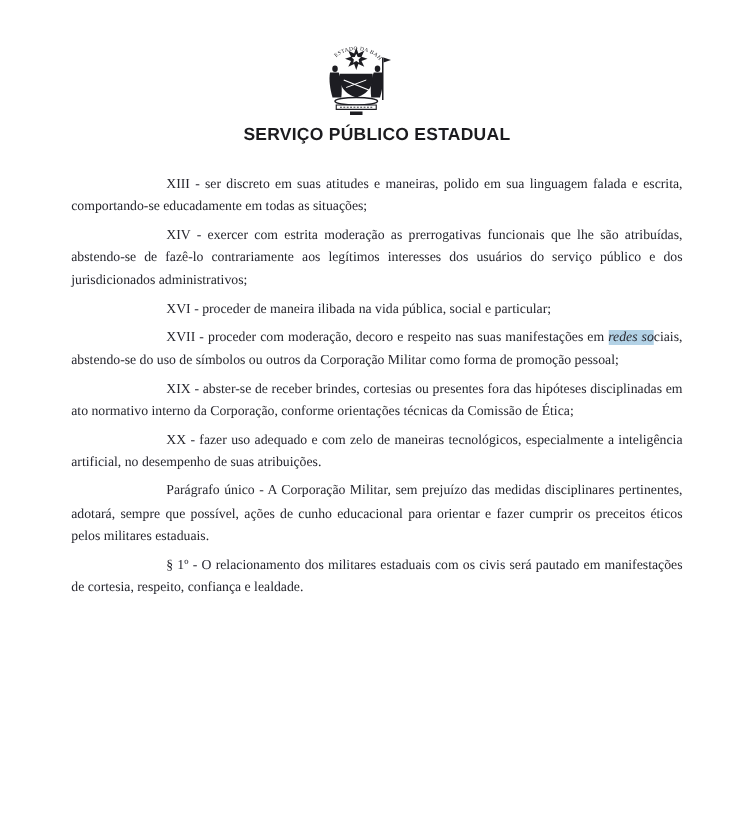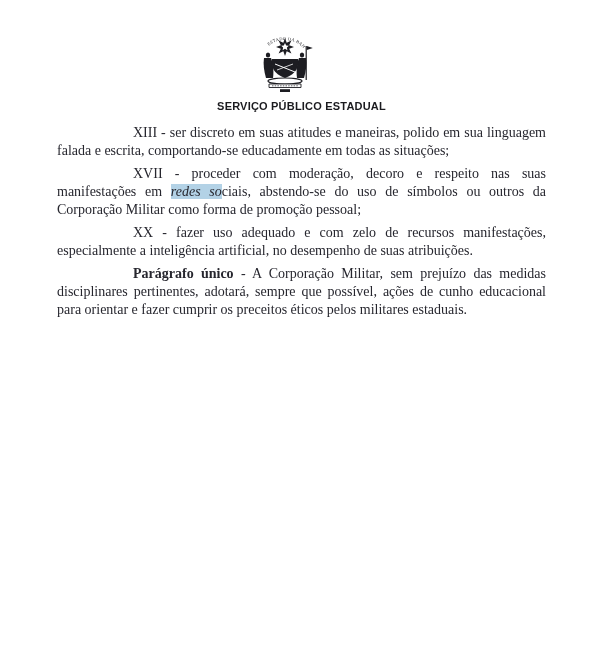--- a/index.html
+++ b/index.html
@@ -23,37 +23,37 @@
     text-align:center;
   }
   .emblem{
     display:inline-block;
     transform:translateX(-17px);
     line-height:0;
   }
   .org-title{
     font-family:"Liberation Sans", sans-serif;
     font-weight:bold;
-    font-size:11px;
+    font-size:14px;
     letter-spacing:0.2px;
     color:#1b1b1f;
     margin-top:2px;
     line-height:13px;
   }
   .doc-body{
-    margin-top:11px;
-    font-size:14px;
+    margin-top:24px;
+    font-size:11px;
     line-height:18.2px;
     text-align:justify;
   }
   .para{
     margin:0 0 4.5px 0;
     text-indent:76px;
   }
-  .bold{font-weight:bold;}
+  .bold{font-weight:normal;}
   .highlight{background:var(--hl);font-style:italic;}
   .emblem svg text{stroke:none;}
 </style>
 </head>
 <body>
 
 <div class="page">
 
   <header class="doc-header">
     <span class="emblem">
@@ -86,18 +86,22 @@
         <line x1="17" y1="59.8" x2="43" y2="59.8" stroke="#1d1d22" stroke-width="0.7" stroke-dasharray="1.5,1.2"></line>
         <rect x="25" y="63.2" width="10" height="2.8" fill="#1d1d22"></rect>
       </svg>
     </span>
     <div class="org-title">SERVIÇO PÚBLICO ESTADUAL</div>
   </header>
 
   <main class="doc-body">
 
   <p class="para"><span>XIII - ser discreto em suas atitudes e maneiras, polido em sua linguagem falada e escrita, comportando-se educadamente em todas as situações;</span></p>
+      <p class="para"><span>XIV - exercer com estrita moderação as prerrogativas funcionais que lhe são atribuídas, abstendo-se de fazê-lo contrariamente aos legítimos interesses dos usuários do serviço público e dos jurisdicionados administrativos;</span></p>
+      <p class="para"><span>XVI - proceder de maneira ilibada na vida pública, social e particular;</span></p>
       <p class="para"><span>XVII - proceder com moderação, decoro e respeito nas suas manifestações em </span><span class="highlight">redes so</span><span>ciais, abstendo-se do uso de símbolos ou outros da Corporação Militar como forma de promoção pessoal;</span></p>
-      <p class="para"><span>XX - fazer uso adequado e com zelo de recursos manifestações, especialmente a inteligência artificial, no desempenho de suas atribuições.</span></p>
+      <p class="para"><span>XIX - abster-se de receber brindes, cortesias ou presentes fora das hipóteses disciplinadas em ato normativo interno da Corporação, conforme orientações técnicas da Comissão de Ética;</span></p>
+      <p class="para"><span>XX - fazer uso adequado e com zelo de maneiras tecnológicos, especialmente a inteligência artificial, no desempenho de suas atribuições.</span></p>
       <p class="para"><span class="bold">Parágrafo único</span><span> - A Corporação Militar, sem prejuízo das medidas disciplinares pertinentes, adotará, sempre que possível, ações de cunho educacional para orientar e fazer cumprir os preceitos éticos pelos militares estaduais.</span></p>
+      <p class="para"><span class="bold">§ 1º</span><span> - O relacionamento dos militares estaduais com os civis será pautado em manifestações de cortesia, respeito, confiança e lealdade.</span></p>
     </main>
 
 </div>
 
 </body></html>

